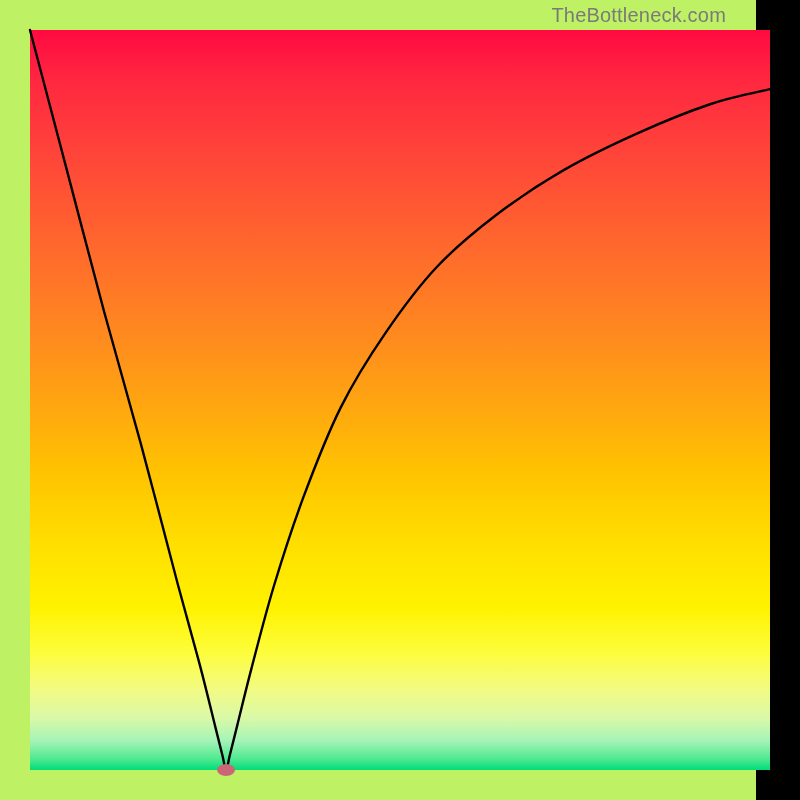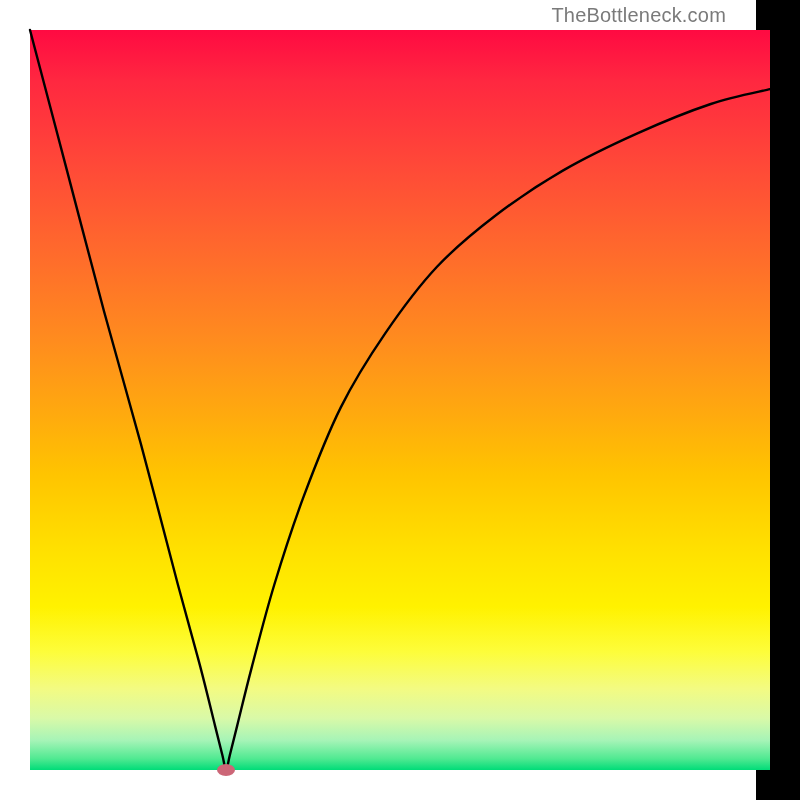--- a/index.html
+++ b/index.html
@@ -8,21 +8,21 @@
     width: 800px;
     height: 800px;
     overflow: hidden;
     background: #000;
     font-family: Arial, Helvetica, sans-serif;
   }
   .frame {
     position: relative;
     width: 756px;
     height: 800px;
-    background: #ffffff;
+    background: #bef264;
   }
   .plot-area {
     position: absolute;
     left: 30px;
     top: 30px;
     width: 740px;
     height: 740px;
     
     background: linear-gradient(
       to bottom,

